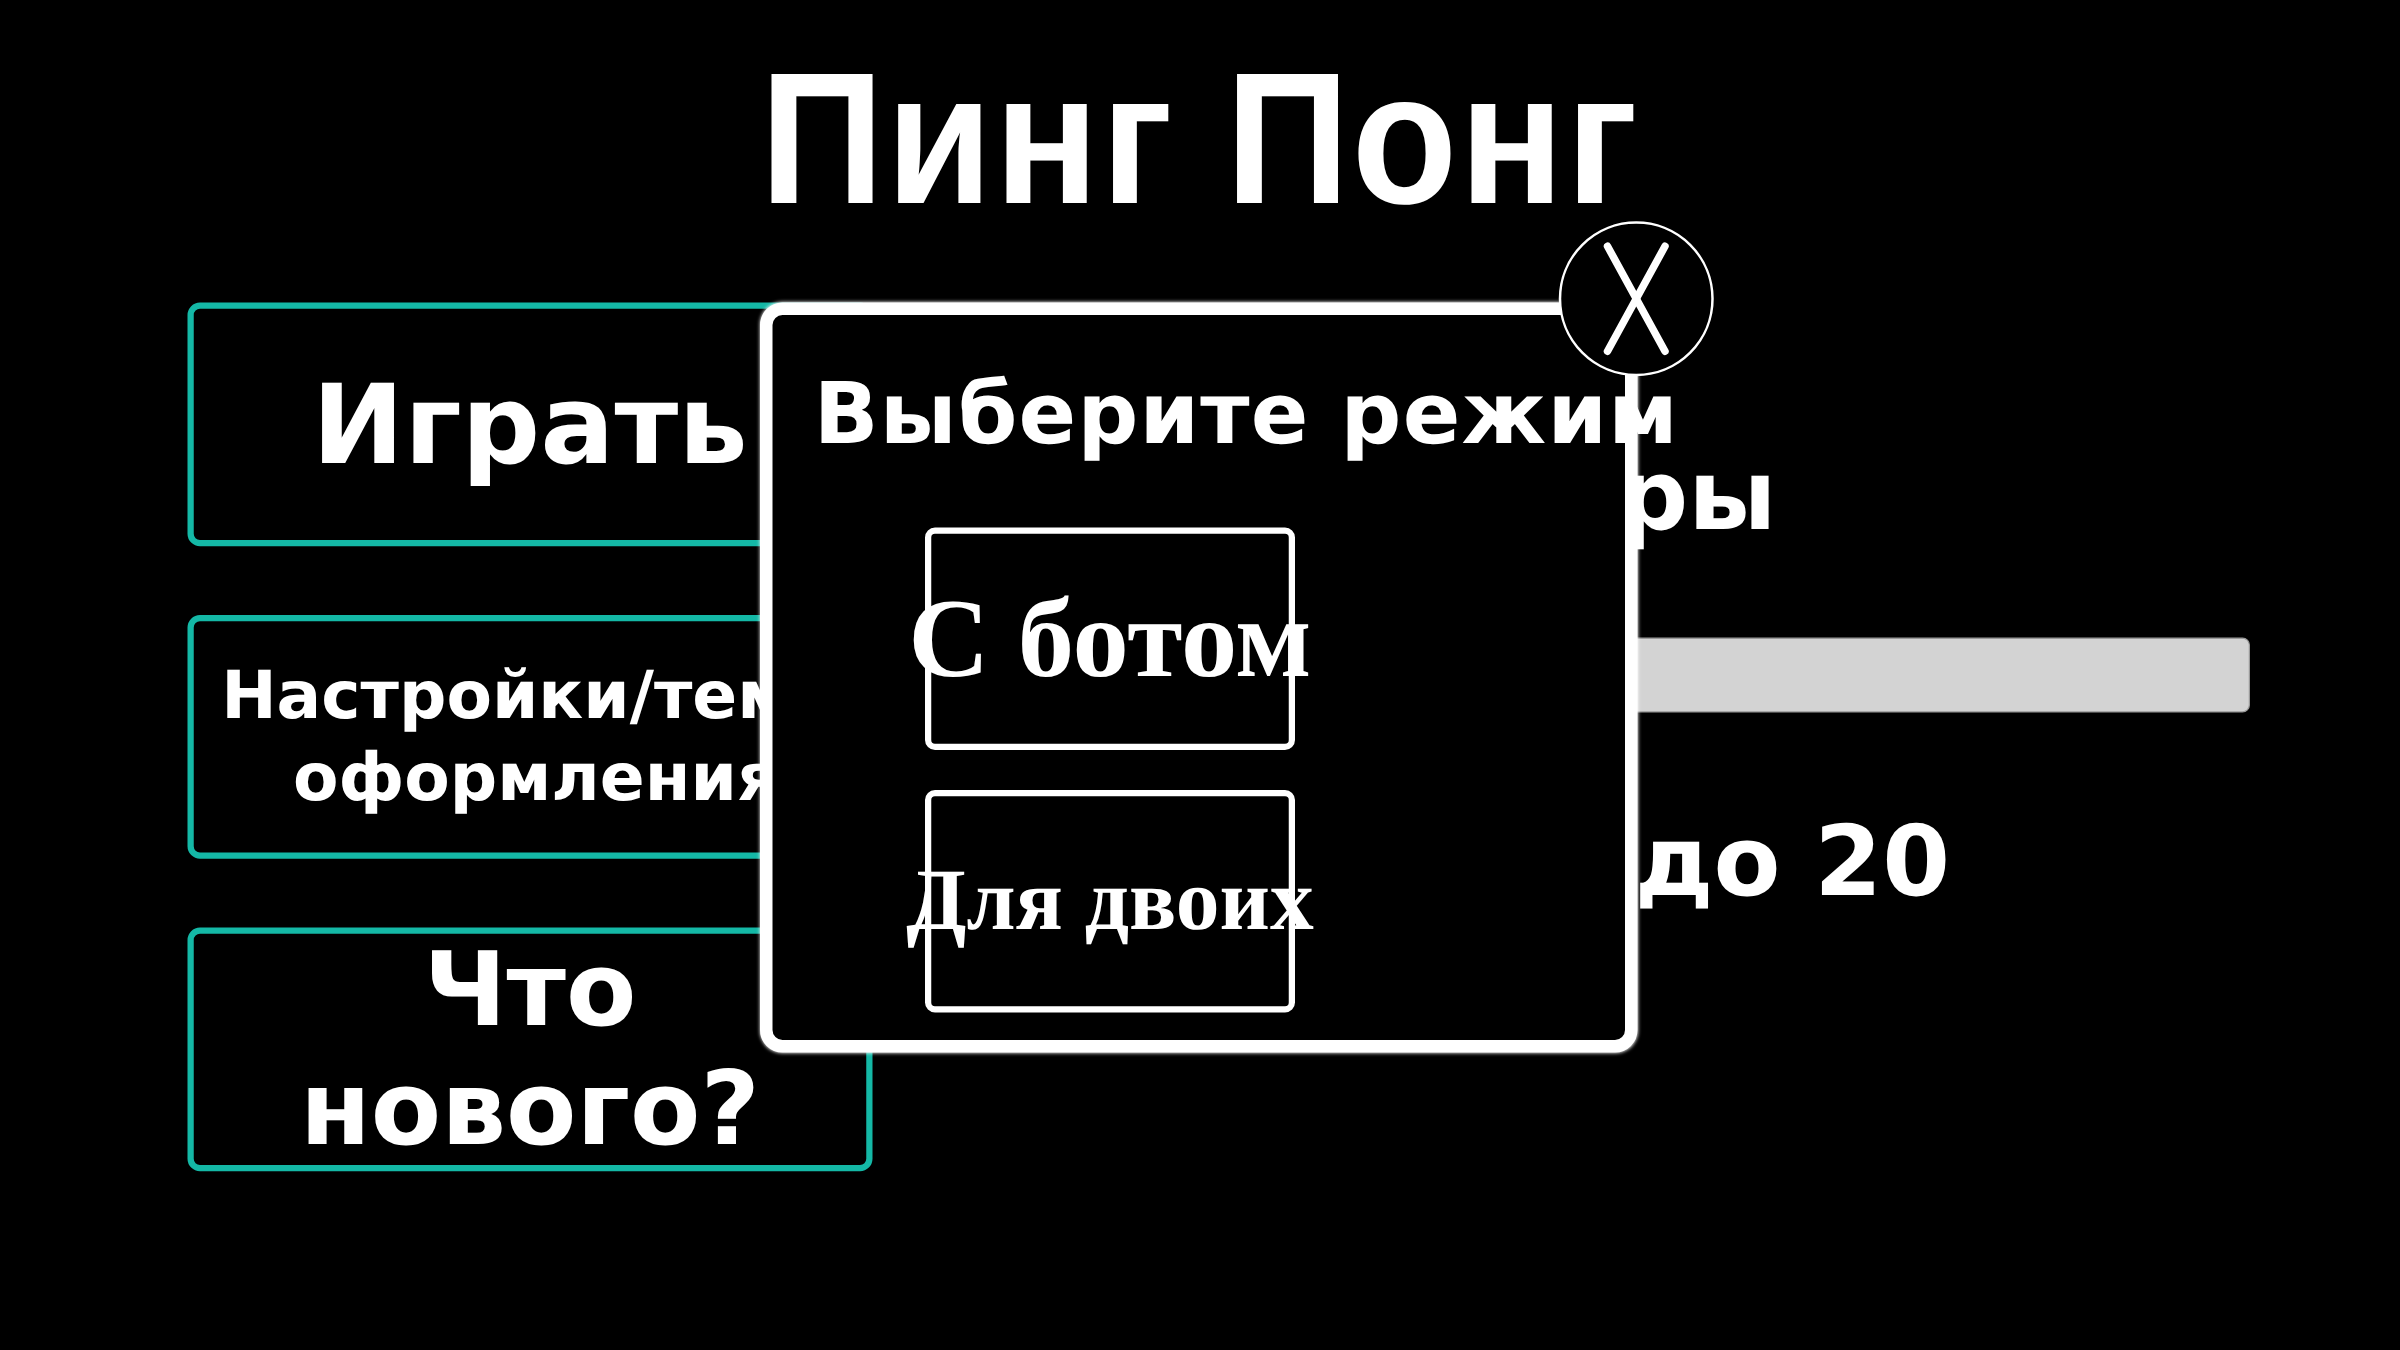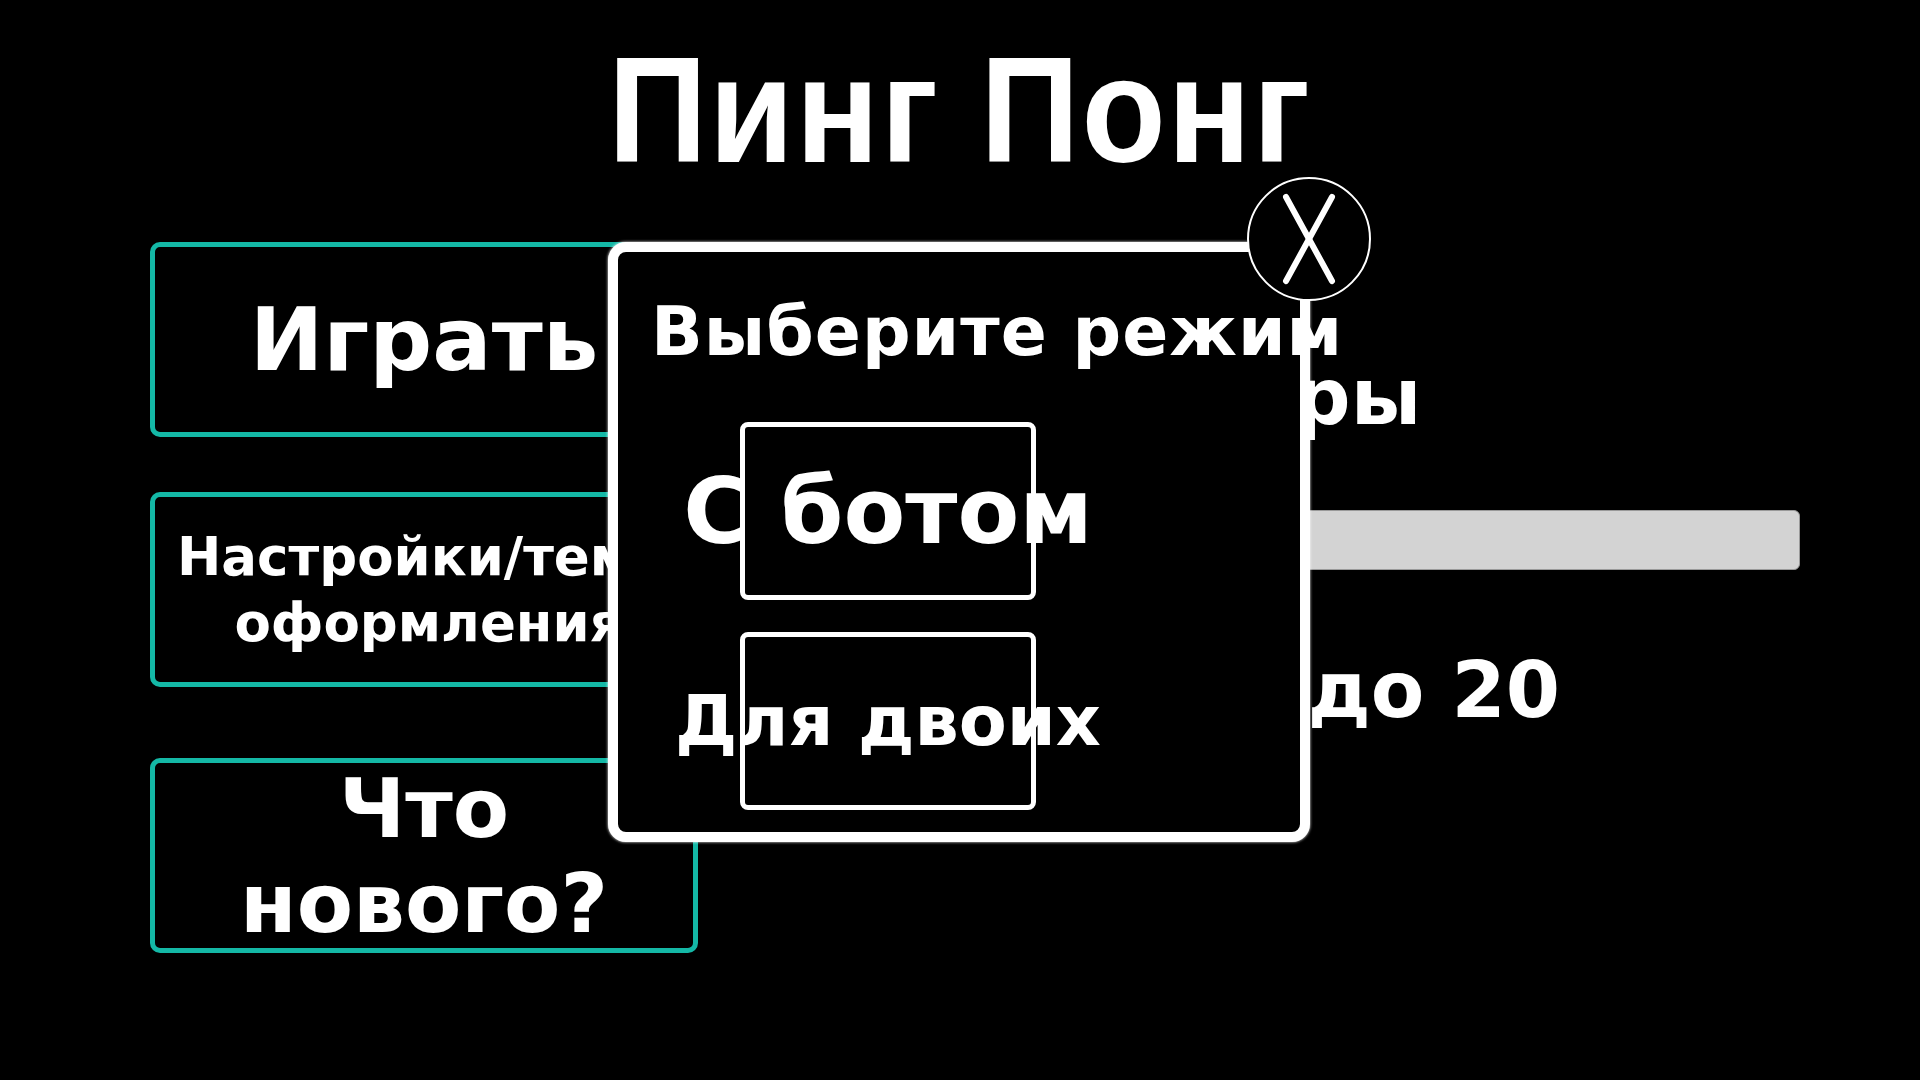--- a/index.html
+++ b/index.html
@@ -36,21 +36,21 @@
       background: #000;
       display: flex; align-items: center; justify-content: center;
       text-align: center;
       color: #fff;
       font-weight: 700;
       cursor: pointer;
       overflow: hidden;
     }
     .menu-btn.play { top: 242px; font-size: 88px; }
     .menu-btn.settings { top: 492px; font-size: 53px; line-height: 66px; white-space: pre-line; padding-left: 10px; }
-    .menu-btn.news { top: 742px; font-size: 82px; margin-top: 16px; }
+    .menu-btn.news { top: 742px; font-size: 82px; }
 
     
     .right-panel-heading {
       position: absolute;
       left: 1010px; top: 352px;
       width: 700px;
       font-size: 78px;
       font-weight: 700;
       white-space: nowrap;
       color: #fff;
@@ -105,21 +105,21 @@
       background: #000;
       display: flex; align-items: center; justify-content: center;
       color: #fff;
       font-weight: 700;
       cursor: pointer;
       white-space: nowrap;
     }
     .mode-btn.bot { top: 170px; width: 296px; font-size: 90px; }
     .mode-btn.two { top: 380px; width: 296px; font-size: 70px; }
     .mode-btn { width: 296px; }
-    .mode-btn.bot, .mode-btn.two { width: 296px; }
+    .mode-btn.bot, .mode-btn.two { width: 296px; font-family: Liberation Serif, serif; }
 
     .close-btn {
       position: absolute;
       left: 1247px; top: 177px;
       width: 124px; height: 124px;
       border: 2px solid #ffffff;
       border-radius: 50%;
       background: #000;
       cursor: pointer;
       display: flex; align-items: center; justify-content: center;

